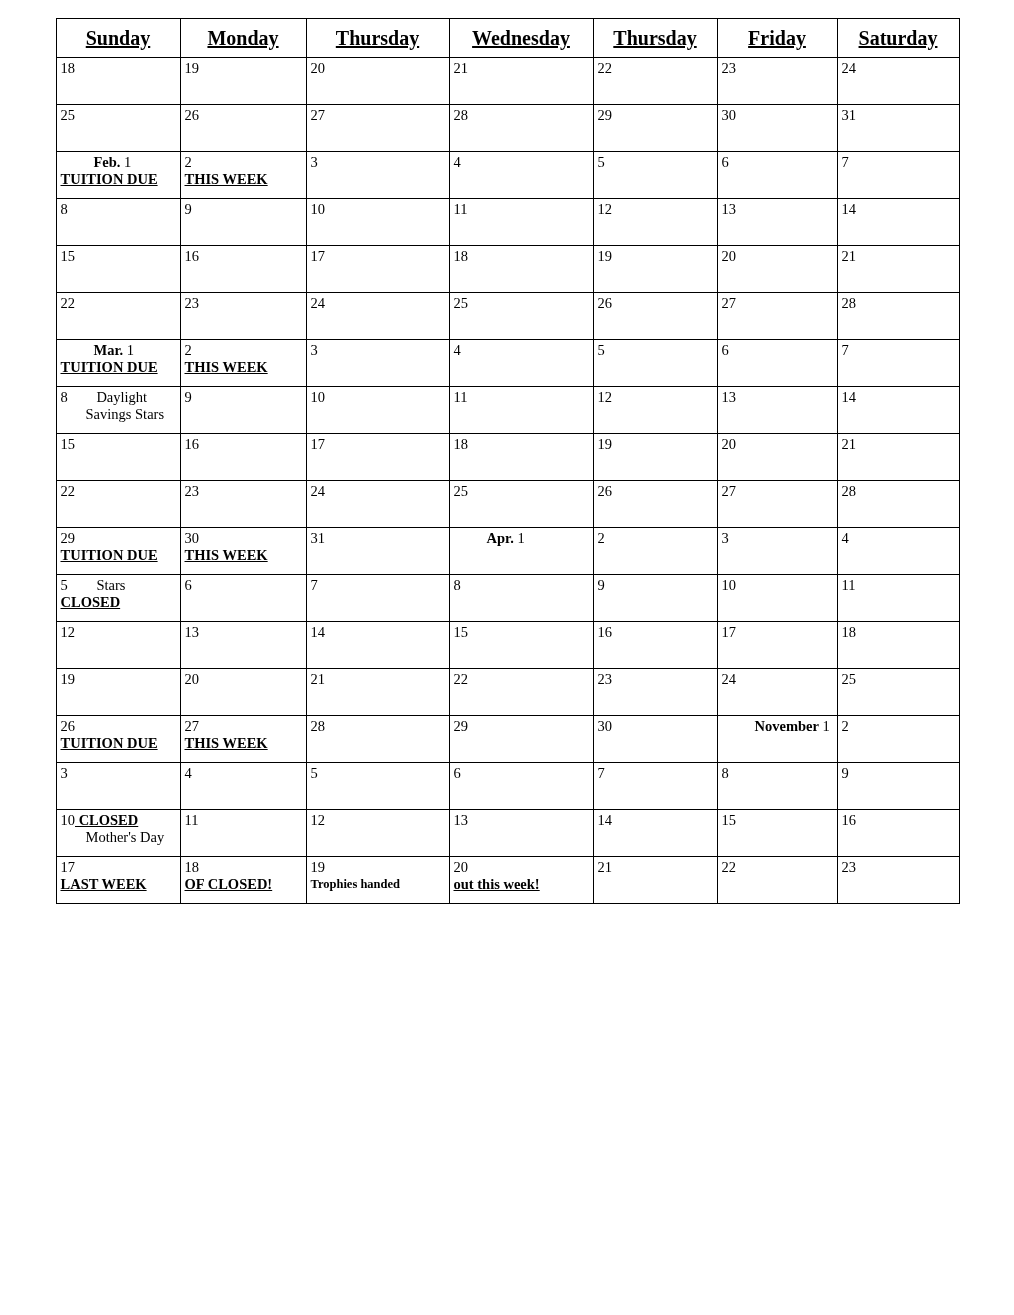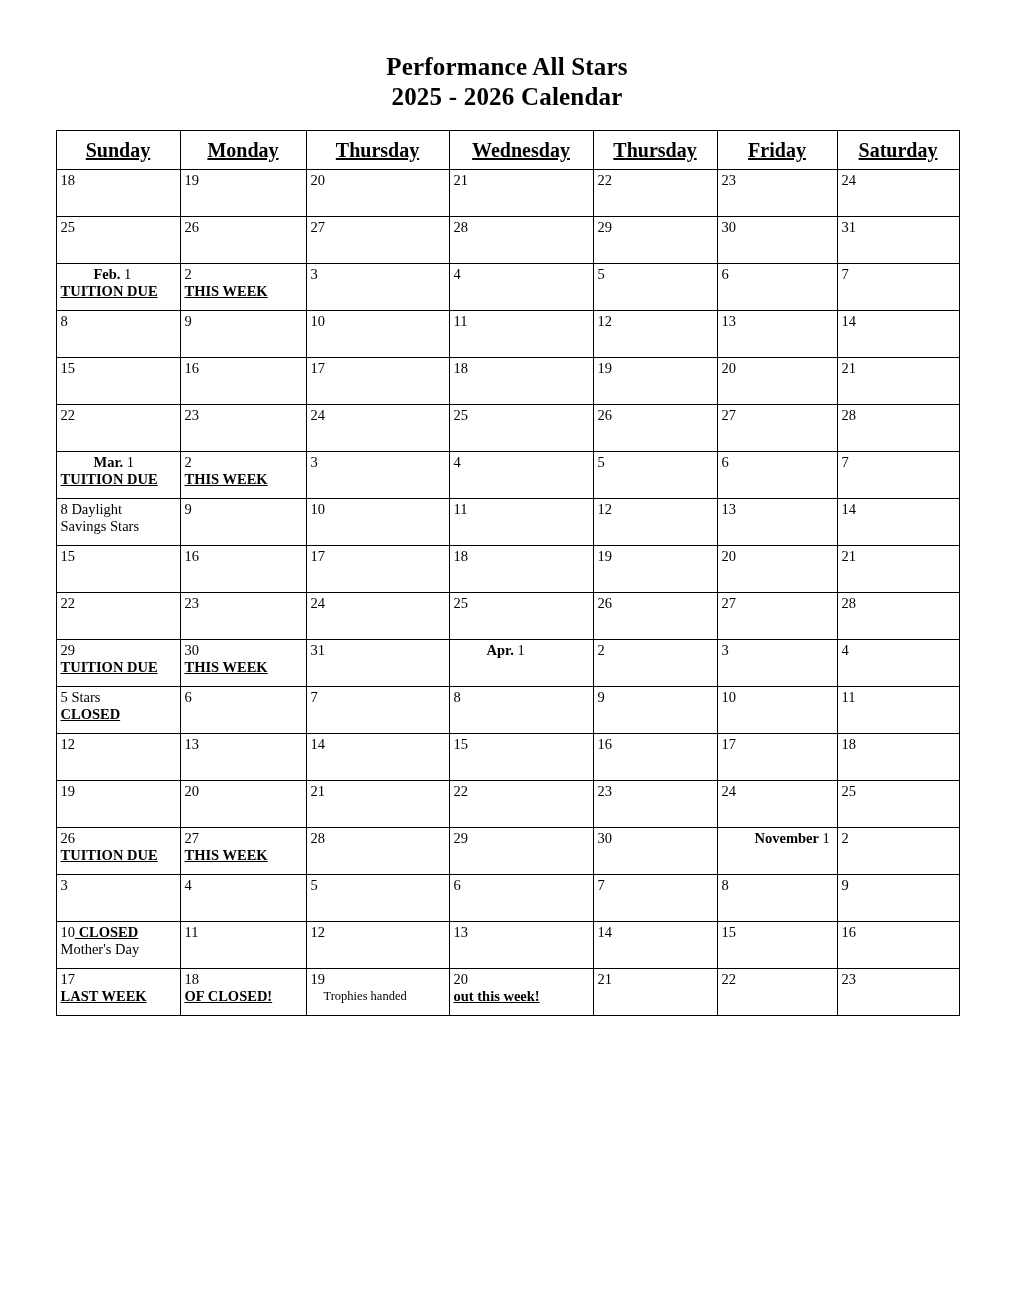--- a/index.html
+++ b/index.html
@@ -70,50 +70,46 @@
   .daynum {
     font-size: 14.5px;
   }
   .mon {
     font-weight: bold;
     margin-left: 33px;
   }
   .note {
     font-size: 14.5px;
     line-height: 17px;
+    padding-left: 25px;
   }
   .note-b {
     font-weight: bold;
     font-size: 14.5px;
     line-height: 17px;
     text-decoration: underline;
   }
   .note-small {
-    font-weight: normal;
+    font-weight: bold;
     font-size: 12.5px;
     line-height: 16px;
-    margin-left: 13px;
   }
   .col-sun   { width: 124px; }
   .col-mon   { width: 126px; }
   .col-tue   { width: 143px; }
   .col-wed   { width: 144px; }
   .col-thu   { width: 124px; }
   .col-fri   { width: 120px; }
   .col-sat   { width: 122px; }
 </style>
 </head>
 <body>
 
 <div class="page">
 
-  <div class="title-block">
-    <div class="title-line">Performance All Stars</div>
-    <div class="title-line">2025 - 2026 Calendar</div>
-  </div>
 
   <div class="calendar-wrap">
     <table class="calendar">
       <colgroup>
         <col class="col-sun">
           <col class="col-mon">
           <col class="col-tue">
           <col class="col-wed">
         <col class="col-thu">
           <col class="col-fri">

